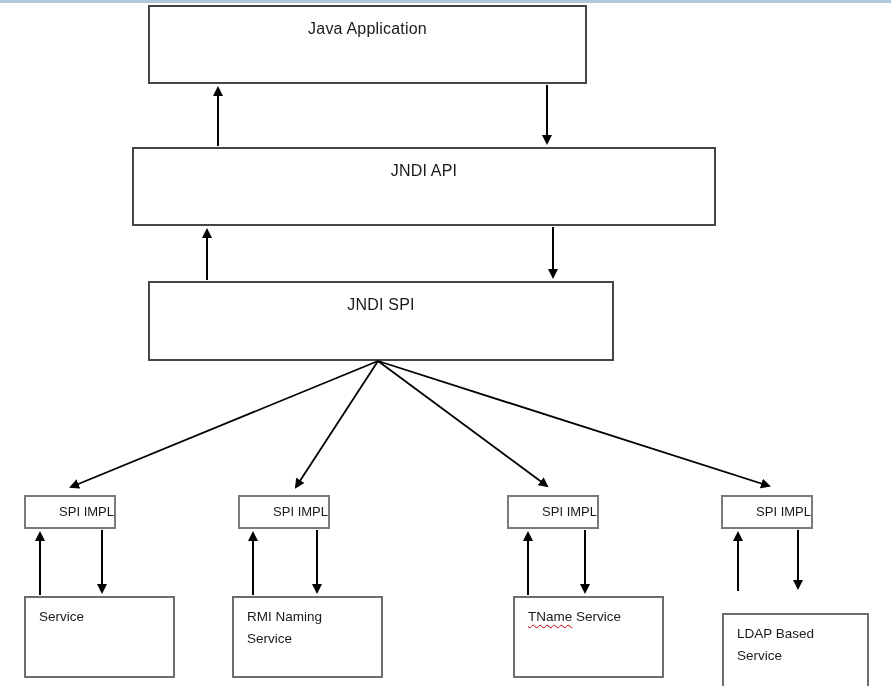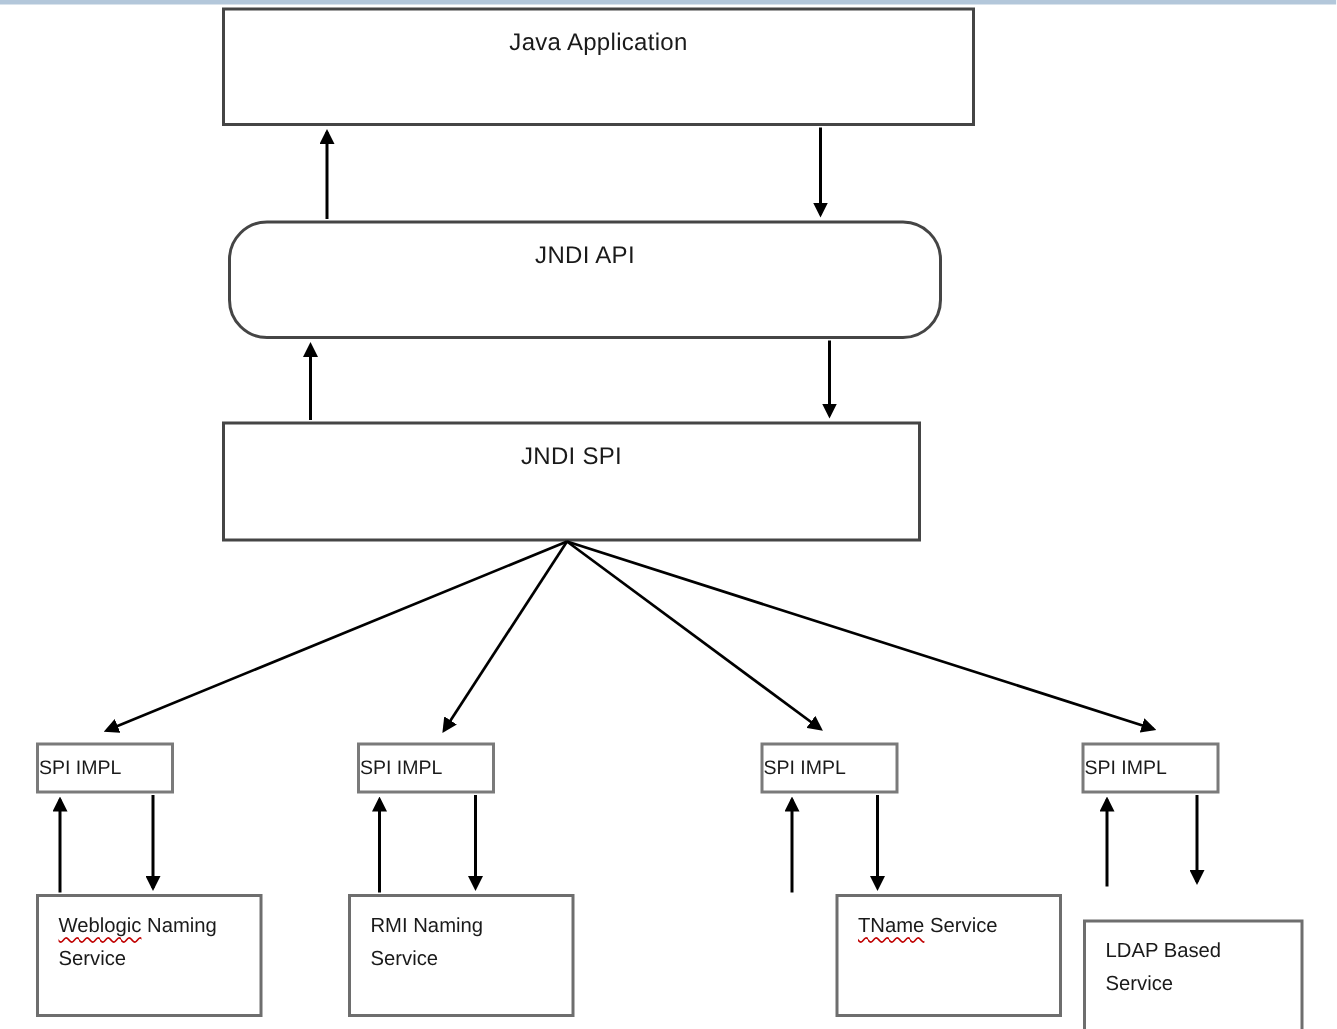--- a/index.html
+++ b/index.html
@@ -26,48 +26,48 @@
     background: #ffffff;
   }
 
   .layer-box {
     border: 2px solid #454545;
     text-align: center;
     padding-top: 13px;
     font-size: 16px;
     letter-spacing: 0.2px;
   }
-  .box-java { left: 148px; top: 5px;   width: 502px; height: 79px; }
-  .box-api  { left: 152px; top: 147px; width: 476px; height: 79px; border-radius: 26px; }
+  .box-java { left: 148px; top: 5px;   width: 439px; height: 79px; }
+  .box-api  { left: 132px; top: 147px; width: 584px; height: 79px; }
   .box-spi  { left: 148px; top: 281px; width: 466px; height: 80px; }
 
   .impl-box {
     border: 2px solid #7a7a7a;
     width: 92px; height: 34px;
     font-size: 13px;
-    text-align: left;
+    text-align: right;
     line-height: 30px;
     top: 495px;
   }
   .impl-1 { left: 24px; }
   .impl-2 { left: 238px; }
   .impl-3 { left: 507px; }
   .impl-4 { left: 721px; }
 
   .svc-box {
     border: 2px solid #6e6e6e;
     width: 151px; height: 82px;
     top: 596px;
     font-size: 13.5px;
     line-height: 22px;
     padding: 8px 8px 0 13px;
   }
   .svc-1 { left: 24px; }
   .svc-2 { left: 232px; }
-  .svc-3 { left: 513px; margin-left: 44px; }
+  .svc-3 { left: 513px; }
   .svc-4 { left: 722px; top: 613px; width: 147px; height: 81px; }
 
   .squiggle {
     text-decoration-line: underline;
     text-decoration-style: wavy;
     text-decoration-color: #c00000;
     text-decoration-thickness: 1px;
     text-underline-offset: 3px;
   }
 
@@ -107,21 +107,20 @@
     <span>SPI IMPL</span>
   </div>
   <div class="box impl-box impl-3">
     <span>SPI IMPL</span>
   </div>
   <div class="box impl-box impl-4">
     <span>SPI IMPL</span>
   </div>
 
   <div class="box svc-box svc-1">
-    <div><span class="squiggle">Weblogic</span><span> Naming</span></div>
     <div>Service</div>
   </div>
 
   <div class="box svc-box svc-2">
     <div><span class="squiggle"></span><span>RMI Naming</span></div>
     <div>Service</div>
   </div>
 
   <div class="box svc-box svc-3">
     <div><span class="squiggle">TName</span><span> Service</span></div>

